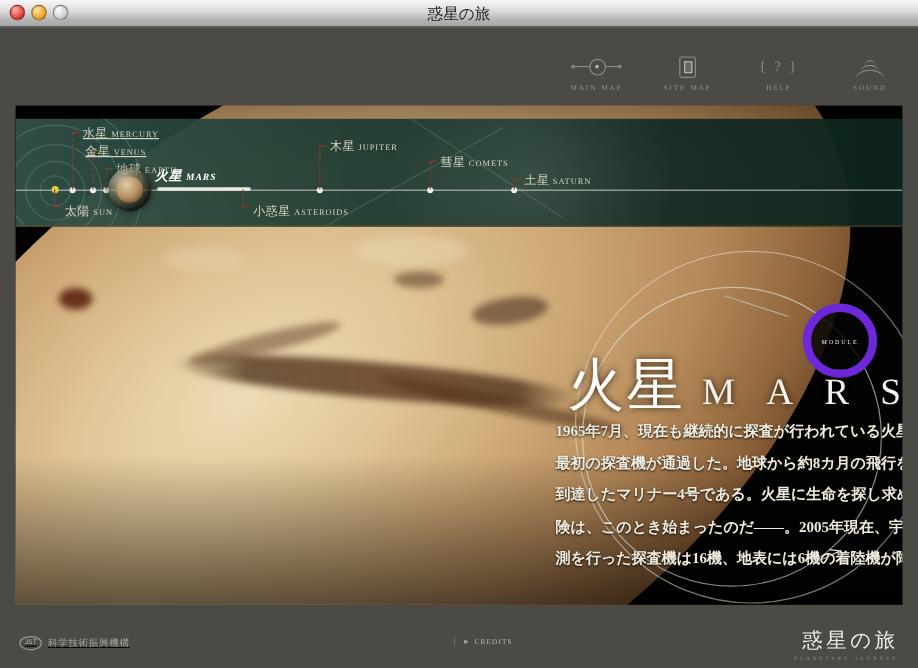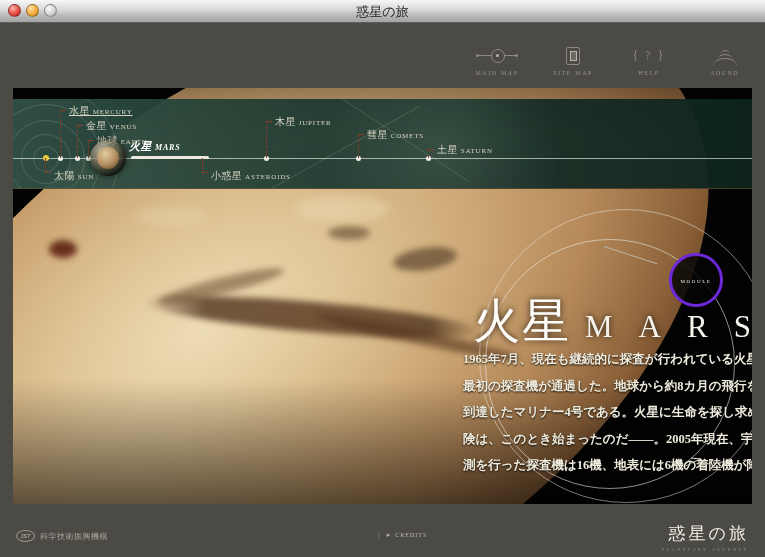--- a/index.html
+++ b/index.html
@@ -84,38 +84,38 @@
     box-shadow:0 0 6px rgba(0,0,0,.6);}
   .mars-marker .planet{position:absolute;left:7px;top:7px;width:22px;height:22px;border-radius:50%;
     background:radial-gradient(circle at 38% 32%,#e2cda2,#b08a5e 55%,#63461f 90%);}
 
   
   .circ{position:absolute;border:1px solid rgba(235,233,224,.6);border-radius:50%;}
   .circ.inner{left:472px;top:151px;width:248px;height:248px;}
   .circ.outer{left:466px;top:121px;width:292px;height:292px;border-color:rgba(235,233,224,.5);}
   .module-line{position:absolute;left:591px;top:158px;width:56px;height:1px;background:#b7b4a7;
     transform:rotate(18deg);transform-origin:left top;}
-  .module-btn{position:absolute;left:656px;top:165px;width:48px;height:48px;border:3px solid #6d28d9;
+  .module-btn{position:absolute;left:656px;top:165px;width:48px;height:48px;border:7px solid #6d28d9;
     border-radius:50%;background:rgba(5,5,5,.85);display:flex;align-items:center;justify-content:center;cursor:pointer;}
   .module-btn span{font-size:7.5px;letter-spacing:1.6px;color:#efede4;font-variant:small-caps;text-transform:lowercase;}
   .visit{position:absolute;left:576px;top:358px;font-size:24px;letter-spacing:11px;color:#f2f0e8;
     font-variant:small-caps;text-transform:lowercase;cursor:pointer;}
   .visit-arrow{position:absolute;left:664px;top:368px;}
 
   
   .headline{position:absolute;left:460px;top:202px;white-space:nowrap;cursor:default;}
   .headline .jp{font-size:47px;color:#fdfcf8;letter-spacing:2px;text-shadow:0 0 6px rgba(0,0,0,.8);}
   .headline .en{font-size:31px;color:#f4f2ea;letter-spacing:26px;margin-left:14px;text-shadow:0 0 6px rgba(0,0,0,.8);}
   .desc{position:absolute;left:450px;top:258px;width:300px;cursor:default;}
   .desc div{font-size:12.5px;font-weight:bold;color:#efebdd;line-height:26.5px;white-space:nowrap;
     text-shadow:0 1px 2px rgba(0,0,0,.9);}
 
   
   .footer{position:absolute;left:0;top:504px;width:765px;height:53px;}
-  .jst{position:absolute;left:16px;top:26px;display:flex;align-items:flex-end;gap:5px;cursor:pointer;}
+  .jst{position:absolute;left:16px;top:26px;display:flex;align-items:flex-start;gap:5px;cursor:pointer;text-decoration:underline;}
   .jst-oval{width:17px;height:10px;border:1px solid #9b978d;border-radius:50%;display:flex;align-items:center;justify-content:center;
     font-size:5.5px;font-style:italic;color:#c4c0b5;font-family:"Liberation Sans",sans-serif;}
   .jst-name{font-size:8px;color:#a9a59a;letter-spacing:.5px;}
   .copyright{position:absolute;left:86px;top:26px;font-size:8.5px;letter-spacing:.8px;color:#b5b1a6;
     font-variant:small-caps;text-transform:lowercase;white-space:nowrap;cursor:default;}
   .credits{position:absolute;left:378px;top:25px;display:flex;gap:7px;align-items:center;}
   .cred-divider{color:#8f8b80;font-size:9px;}
   .cred-link{font-size:8.5px;letter-spacing:1px;color:#c0bcb1;font-variant:small-caps;text-transform:lowercase;cursor:pointer;}
   .cred-link::before{content:"\25B8";margin-right:4px;font-size:7px;color:#b5b1a6;}
   .site-logo{position:absolute;right:16px;top:18px;text-align:right;cursor:default;}
@@ -189,21 +189,21 @@
       <div class="orbit" style="left: -22px; top: 5px; width: 108px; height: 108px;"></div>
       <div class="orbit" style="left: -40px; top: -13px; width: 144px; height: 144px;"></div>
       <div class="pdot sun" style="background: rgb(232, 201, 62); left: 30px;"></div>
       <div class="conn below" style="left: 32px; top: 59px; height: 15px;"></div>
       <div class="plabel" style="left: 41px; top: 70px;"><span class="jp">太陽</span> <span class="en">S</span><span class="en">un</span></div>
       <div class="pdot" style="left: 45px;"></div>
       <div class="conn above" style="left: 47px; top: 11px; height: 48px;"></div>
       <div class="plabel" style="left: 56px; top: 5px; text-decoration: underline;"><span class="jp">水星</span> <span class="en">M</span><span class="en">ercury</span></div>
       <div class="pdot" style="left: 62px;"></div>
       <div class="conn above" style="left: 64px; top: 26px; height: 33px;"></div>
-      <div class="plabel" style="left: 73px; top: 20px;"><span class="jp">金星</span> <span class="en">V</span><span class="en">enus</span></div>
+      <div class="plabel" style="left: 58px; top: 20px; text-decoration: underline;"><span class="jp">金星</span> <span class="en">V</span><span class="en">enus</span></div>
       <div class="pdot" style="left: 73px;"></div>
       <div class="conn above" style="left: 75px; top: 41px; height: 18px;"></div>
       <div class="plabel" style="left: 84px; top: 35px;"><span class="jp">地球</span> <span class="en">E</span><span class="en">arth</span></div>
       <div class="mars-marker">
         <div class="planet"></div>
       </div>
       <div class="plabel sel" style="left: 116px; top: 40px;"><span class="jp">火星</span> <span class="en">M</span><span class="en">ars</span></div>
       <div class="belt"></div>
       <div class="conn below" style="left: 189px; top: 59px; height: 15px;"></div>
       <div class="plabel" style="left: 198px; top: 70px;"><span class="jp">小惑星</span> <span class="en">A</span><span class="en">steroids</span></div>

